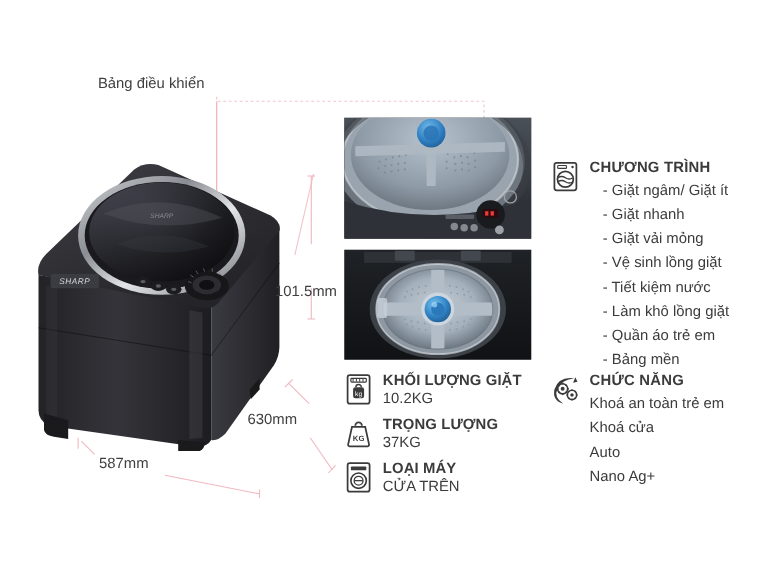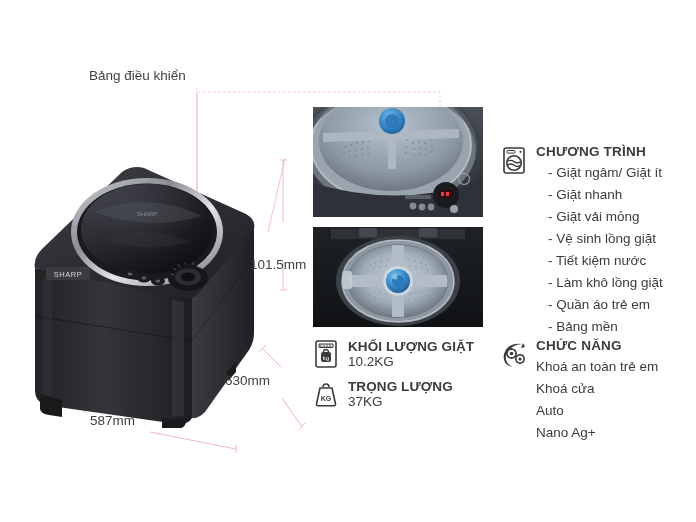--- a/index.html
+++ b/index.html
@@ -15,38 +15,38 @@
 
   
   .callout-label{
     position:absolute;left:89px;top:68px;
     font-size:13.5px;color:#3f3f3f;white-space:nowrap;
   }
   
   .callout-svg{position:absolute;left:0;top:0;width:696px;height:522px;pointer-events:none;}
 
   
-  .washer-wrap{position:absolute;left:22px;top:128px;width:250px;height:300px;}
+  .washer-wrap{position:absolute;left:22px;top:110px;width:250px;height:300px;font-style:italic;}
   .washer-svg{display:block;width:250px;height:300px;}
 
   
   .dim{position:absolute;font-size:13.5px;color:#3f3f3f;white-space:nowrap;}
   .dim-h{left:250px;top:257px;}
   .dim-d{left:225px;top:373px;}
   .dim-w{left:90px;top:413px;}
 
   
   .photo{position:absolute;overflow:hidden;background:#2a2d31;}
   .photo-top{left:313px;top:107px;width:170px;height:110px;}
   .photo-bot{left:313px;top:227px;width:170px;height:100px;}
   .photo svg{display:block;}
 
   
   .specs{position:absolute;left:313px;top:338px;width:185px;}
-  .spec-row{display:flex;align-items:flex-end;margin-bottom:9px;}
+  .spec-row{display:flex;align-items:center;margin-bottom:9px;}
   .spec-ico{width:26px;height:30px;flex:0 0 26px;margin-right:9px;margin-top:1px;}
   .spec-txt{line-height:1.12;}
   .spec-title{font-size:13.5px;font-weight:bold;color:#3b3b3b;letter-spacing:.1px;white-space:nowrap;}
   .spec-val{font-size:13.5px;color:#3b3b3b;white-space:nowrap;}
 
   
   .rcol{position:absolute;left:500px;top:112px;width:190px;margin-top:32px;}
   .rblock{display:flex;align-items:flex-start;}
   .r-ico{width:28px;height:30px;flex:0 0 28px;margin-right:8px;margin-top:2px;}
   .r-body{flex:1;}
@@ -394,20 +394,33 @@
         <path d="M10 8 a3 3 0 0 1 6 0" fill="none" stroke="#3b3b3b" stroke-width="1.6"></path>
         <path d="M7 9 L19 9 L22.5 25 a1.5 1.5 0 0 1 -1.5 1.8 L5 26.8 a1.5 1.5 0 0 1 -1.5 -1.8 Z" fill="none" stroke="#3b3b3b" stroke-width="1.6"></path>
         <text x="13" y="21.5" font-family="Liberation Sans, sans-serif" font-size="7" font-weight="bold" fill="#3b3b3b" text-anchor="middle">KG</text>
       </svg>
       <div class="spec-txt">
         <div class="spec-title">TRỌNG LƯỢNG</div>
         <div class="spec-val">37KG</div>
       </div>
     </div>
 
+    <div class="spec-row">
+      <svg class="spec-ico" viewBox="0 0 26 30">
+        <rect x="3" y="2" width="20" height="26" rx="2" fill="none" stroke="#3b3b3b" stroke-width="1.6"></rect>
+        <rect x="6" y="5" width="14" height="3.6" rx="0.8" fill="#3b3b3b"></rect>
+        <circle cx="13" cy="18" r="7" fill="none" stroke="#3b3b3b" stroke-width="1.5"></circle>
+        <circle cx="13" cy="18" r="4" fill="none" stroke="#3b3b3b" stroke-width="1.2"></circle>
+        <line x1="9.4" y1="18" x2="16.6" y2="18" stroke="#3b3b3b" stroke-width="1.2"></line>
+      </svg>
+      <div class="spec-txt">
+        <div class="spec-title">LOẠI MÁY</div>
+        <div class="spec-val">CỬA TRÊN</div>
+      </div>
+    </div>
 
   </div>
 
   <div class="rcol">
     <div class="rblock">
       <svg class="r-ico" viewBox="0 0 28 30">
         <rect x="4" y="2" width="20" height="25" rx="2" fill="none" stroke="#3b3b3b" stroke-width="1.6"></rect>
         <rect x="7" y="4.5" width="8" height="2.6" rx="0.7" fill="none" stroke="#3b3b3b" stroke-width="1"></rect>
         <circle cx="20.5" cy="5.8" r="1.1" fill="#3b3b3b"></circle>
         <circle cx="14" cy="17" r="7.2" fill="none" stroke="#3b3b3b" stroke-width="1.6"></circle>

